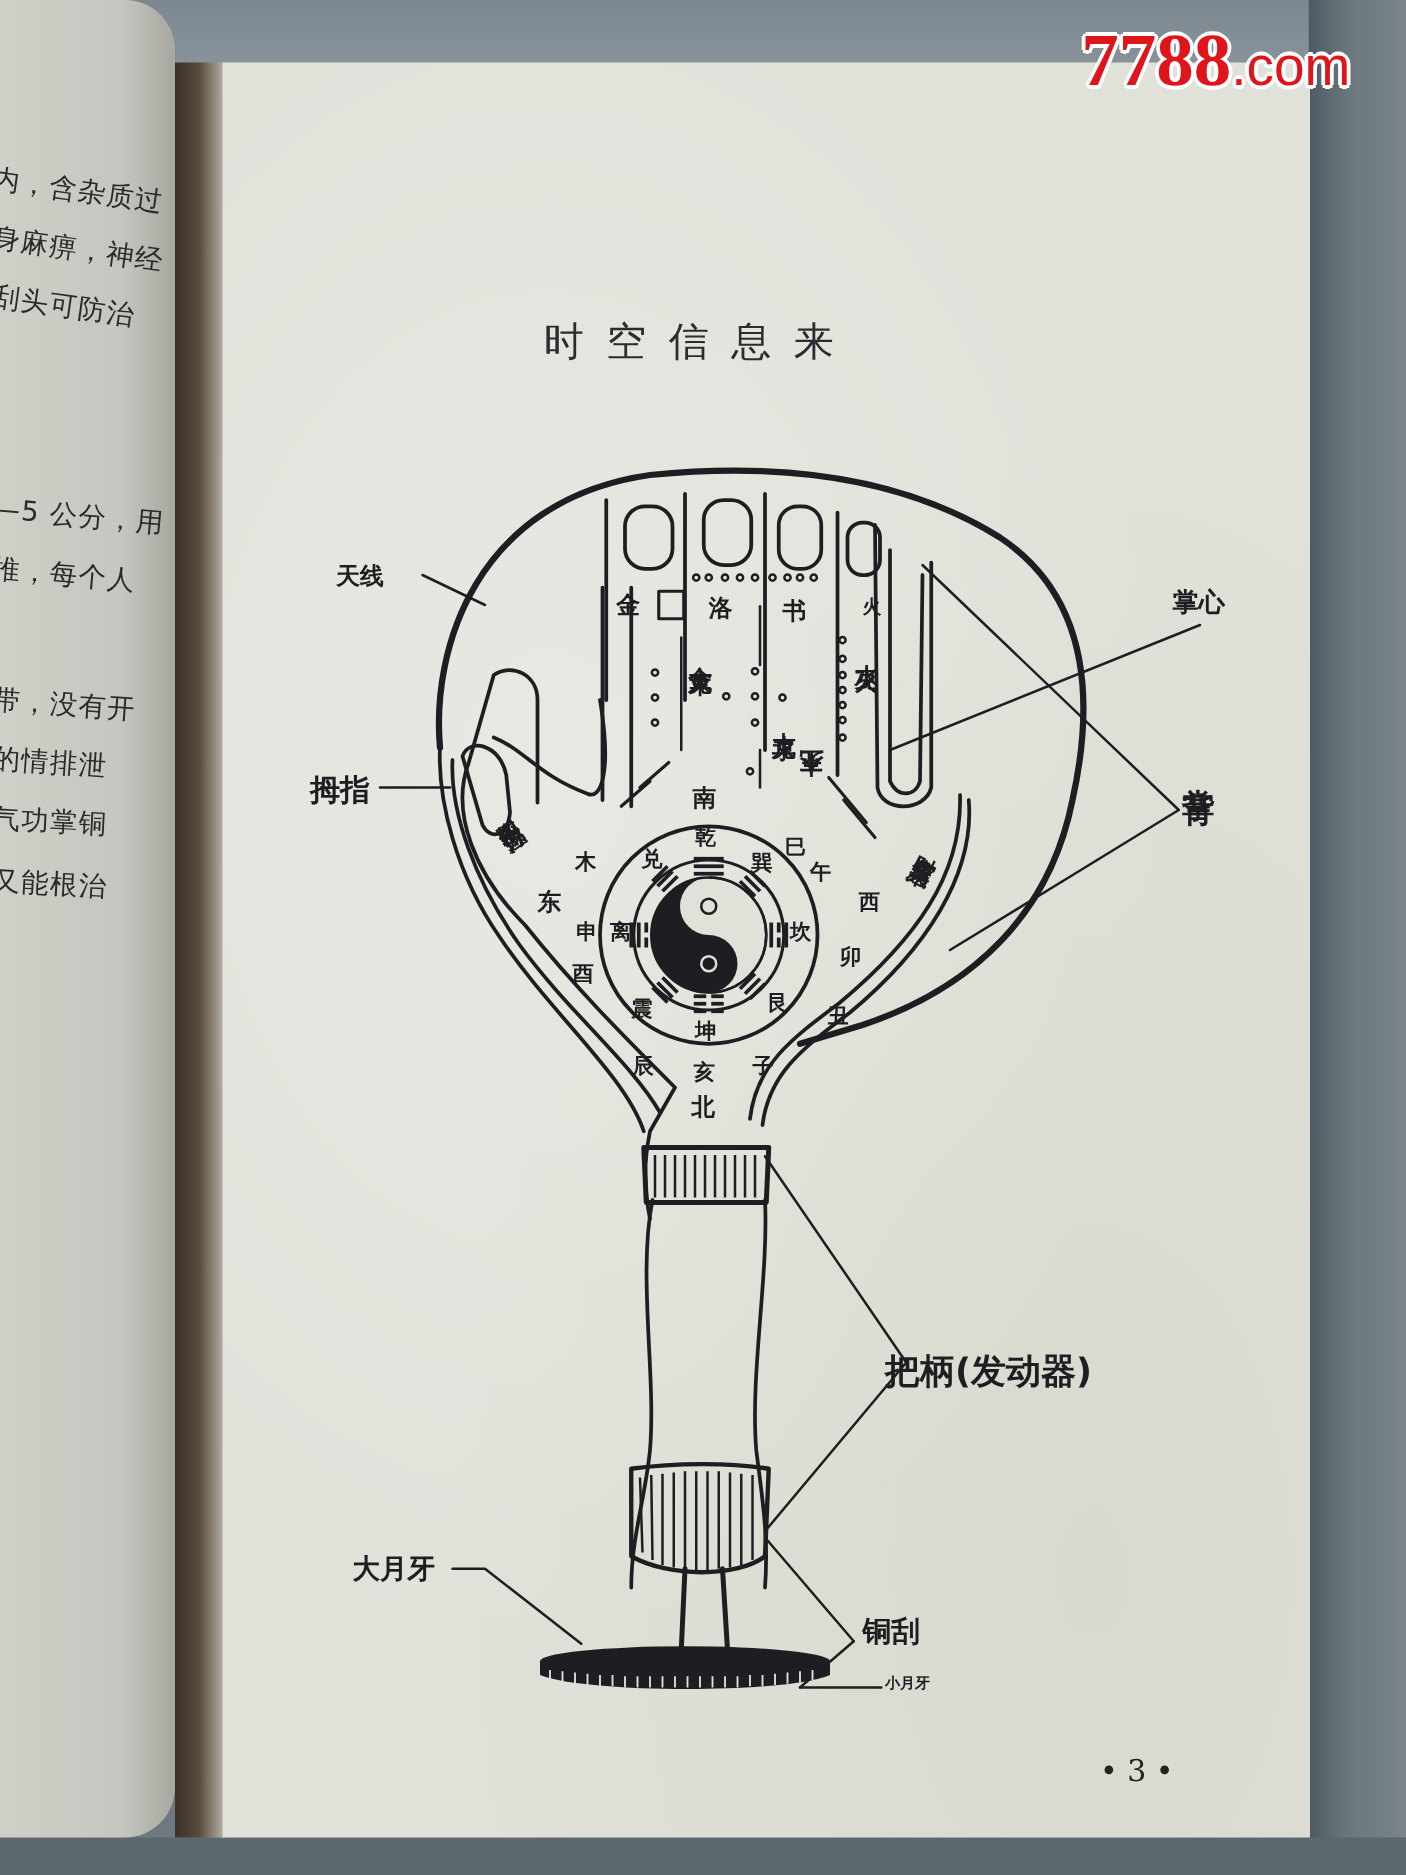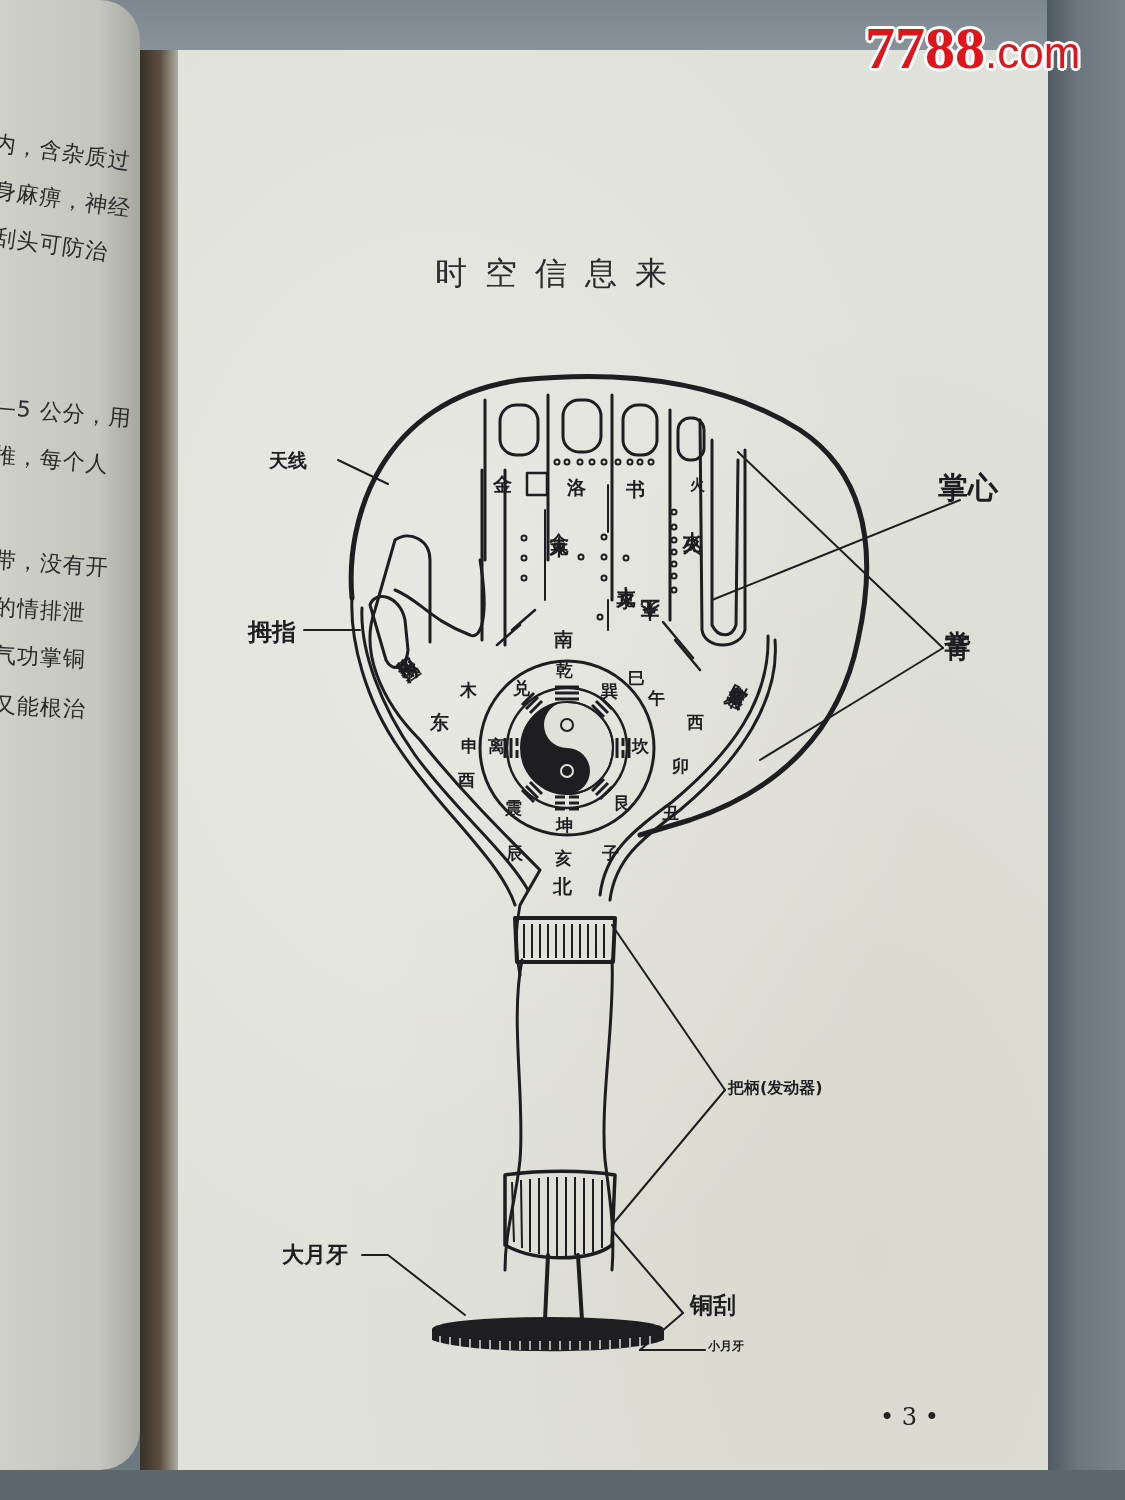--- a/index.html
+++ b/index.html
@@ -286,23 +286,23 @@
       <circle cx="674" cy="540" r="2.5"></circle>
     <circle cx="674" cy="552" r="2.5"></circle>
       <circle cx="674" cy="564" r="2.5"></circle>
       <circle cx="674" cy="576" r="2.5"></circle>
     <circle cx="674" cy="590" r="2.5"></circle>
   </g>
 </svg>
 
 <div class="lbl" style="left:269px;top:448px;font-size:19px">天线</div>
 <div class="lbl" style="left:248px;top:616px;font-size:24px">拇指</div>
-<div class="lbl" style="left:938px;top:468px;font-size:30px">掌心</div>
+<div class="lbl" style="left:938px;top:468px;font-size:21px">掌心</div>
 <div class="vlbl" style="left:945px;top:610px;font-size:26px">掌背</div>
-<div class="lbl" style="left:728px;top:1078px;font-size:16px">把柄(发动器)</div>
+<div class="lbl" style="left:708px;top:1078px;font-size:28px">把柄(发动器)</div>
 <div class="lbl" style="left:282px;top:1240px;font-size:22px">大月牙</div>
 <div class="lbl" style="left:690px;top:1290px;font-size:23px">铜刮</div>
 <div class="lbl" style="left:708px;top:1338px;font-size:12px">小月牙</div>
 
 <div class="in-text" style="left:493px;top:475px">金</div>
 <div class="in-text" style="left:567px;top:478px">洛</div>
 <div class="in-text" style="left:626px;top:480px">书</div>
 <div class="in-text" style="left:690px;top:478px;font-size:15px">火</div>
 <div class="vlbl" style="left:550px;top:518px">金克木</div>
 <div class="vlbl" style="left:683px;top:515px">水克火</div>

